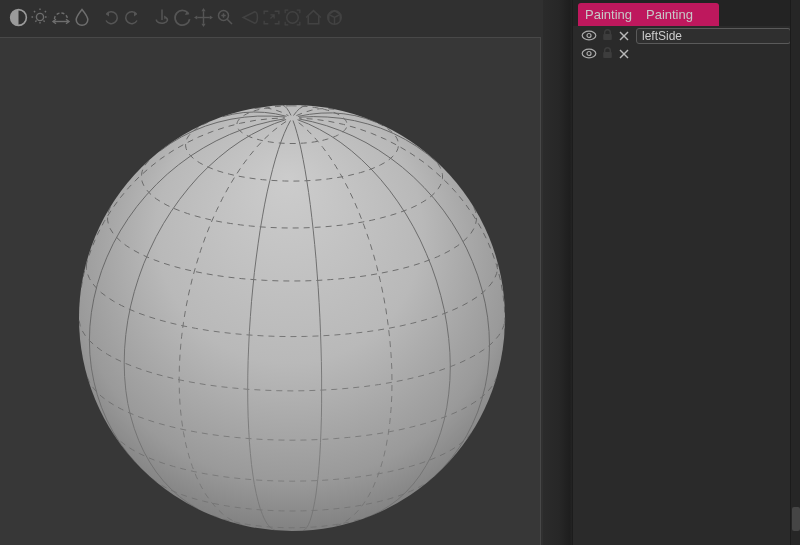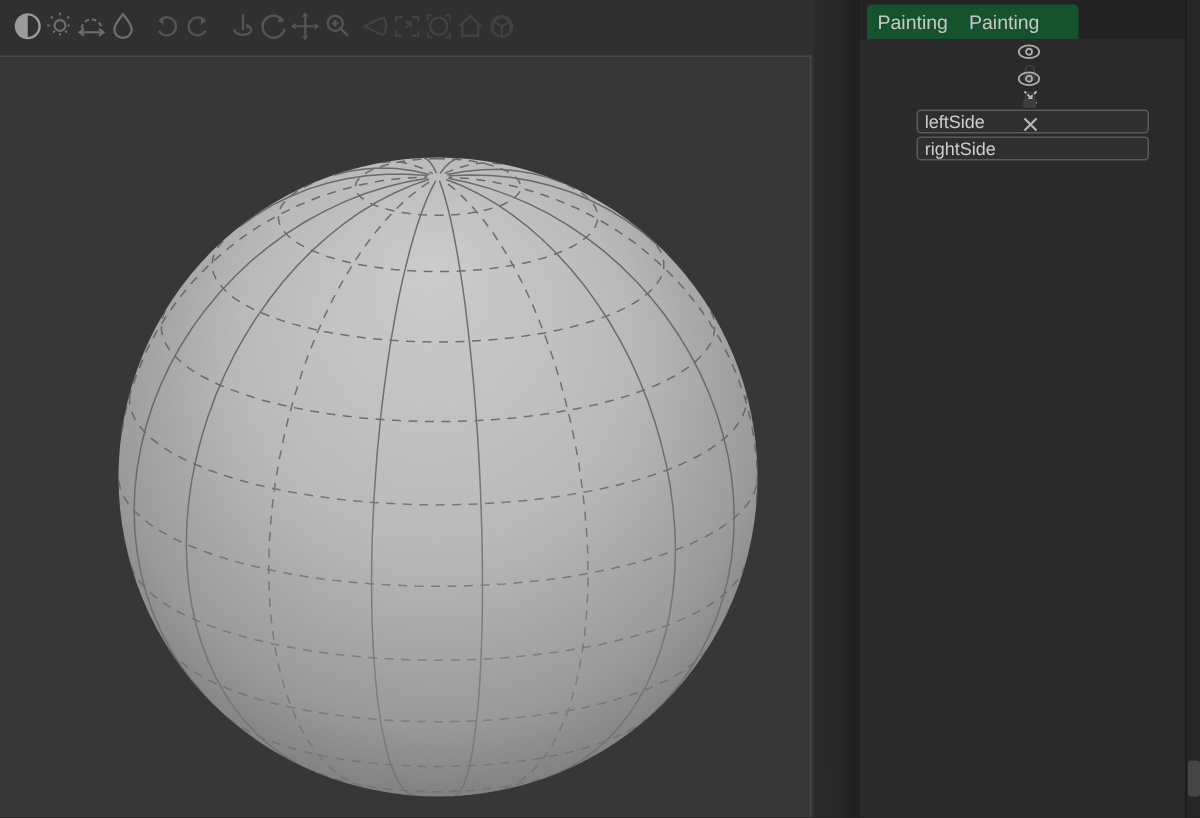--- a/index.html
+++ b/index.html
@@ -24,24 +24,24 @@
   .gap-s{margin-left:5px;}
   .gap-m{margin-left:9px;}
 
   
   .splitter{position:absolute;left:543px;top:0;width:29px;height:545px;
     background:linear-gradient(to right,#2b2b2b 0%,#272727 55%,#1e1e1e 92%,#232323 100%);cursor:col-resize;}
 
   
   .panel{position:absolute;left:572px;top:0;width:218px;height:545px;background:#2a2a2a;border-left:1px solid #1c1c1c;}
   .panel-header{position:absolute;left:0;top:0;width:218px;height:26px;background:#232323;}
-  .tab-strip{position:absolute;left:5px;top:3px;height:23px;width:141px;background:#14532d;border-radius:3px 3px 0 0;display:flex;align-items:center;}
+  .tab-strip{position:absolute;left:5px;top:3px;height:23px;width:141px;background:#be185d;border-radius:3px 3px 0 0;display:flex;align-items:center;}
   .tab{color:#c8c8c8;font-size:13px;padding:0 7px;height:100%;display:flex;align-items:center;cursor:pointer;white-space:nowrap;}
   .rows{position:absolute;left:0;top:28px;width:218px;}
-  .obj-row{display:flex;align-items:center;height:16px;margin:0 0 2px 0;padding-left:7px;flex-direction:column;}
+  .obj-row{display:flex;align-items:center;height:16px;margin:0 0 2px 0;padding-left:7px;}
   .icon-btn{background:none;border:none;padding:0;margin:0;display:flex;align-items:center;justify-content:center;cursor:pointer;}
   .eye-btn{width:18px;color:#ababab;}
   .lock-btn{width:14px;color:#3d3d3d;margin-left:2px;}
   .del-btn{width:14px;color:#b8b8b8;margin-left:3px;}
   .obj-name{flex:0 0 auto;width:148px;height:14px;margin-left:5px;background:#2f2f2f;
     border:1px solid #5a5a5a;border-radius:3px;color:#cdcdcd;font-size:12px;
     font-family:"Liberation Sans",sans-serif;padding:0 0 0 5px;outline:none;}
 
   
   .scrollbar{position:absolute;left:790px;top:0;width:10px;height:545px;background:#262626;border-left:1px solid #1b1b1b;}
@@ -303,21 +303,20 @@
                 <path d="M2 5 V3.5 A3.5 3.5 0 0 1 9 3.5 V5 H7.6 V3.5 A2.1 2.1 0 0 0 3.4 3.5 V5 Z"></path>
                 <rect x="1.2" y="5" width="8.6" height="6" rx="1"></rect>
               </svg></span>
         </button>
         <button class="icon-btn del-btn">
           <span><svg width="10" height="10" viewBox="0 0 10 10" stroke="currentColor" stroke-width="1.4">
                 <line x1="1" y1="1" x2="9" y2="9"></line>
                 <line x1="9" y1="1" x2="1" y2="9"></line>
               </svg></span>
         </button>
-        <input class="obj-name" type="text" value="rightSide" style="">
       </div>
 
     </div>
   </div>
 
   <div class="scrollbar">
     <div class="scroll-thumb"></div>
   </div>
 
 </div>

